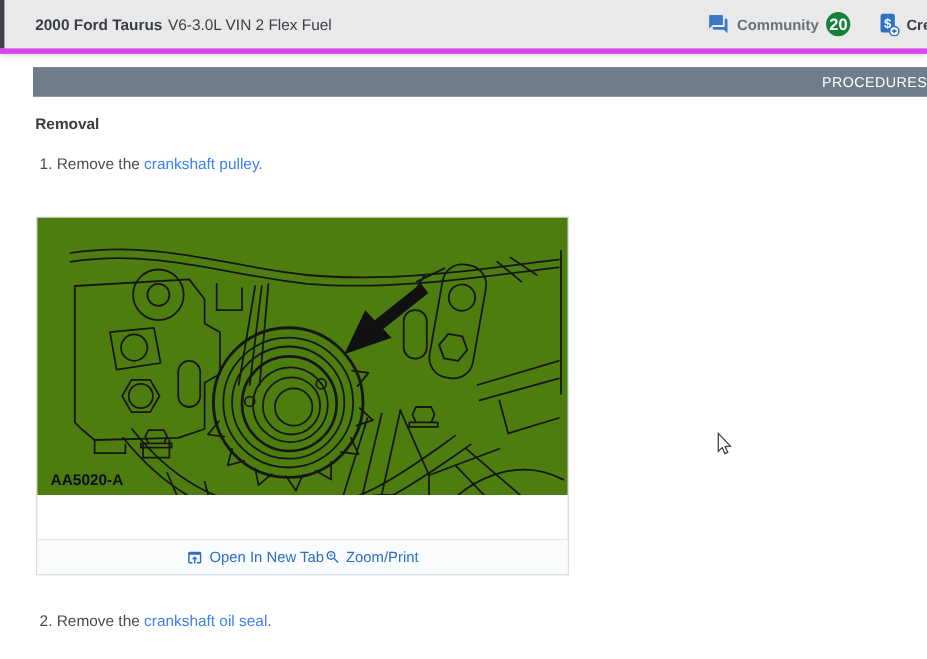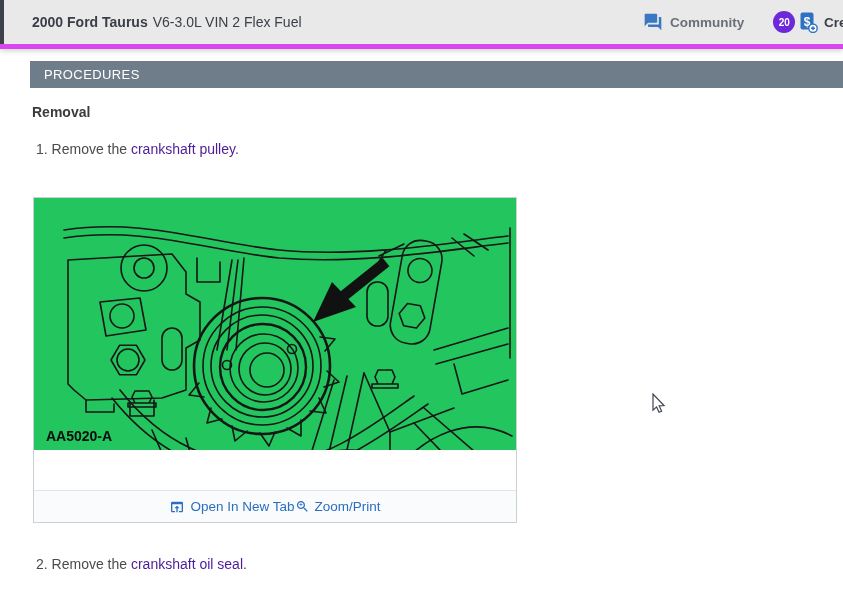--- a/index.html
+++ b/index.html
@@ -8,41 +8,41 @@
 
   
   .topbar{position:absolute;left:0;top:0;width:843px;height:44px;background:#e9e9e9;
           border-bottom:5px solid #d946ef;box-shadow:0 2px 5px rgba(0,0,0,.18);}
   .topbar .edge{position:absolute;left:0;top:0;width:4px;height:44px;background:#3d414b;}
   .vehicle-title{position:absolute;left:32px;top:0;height:44px;display:flex;align-items:center;
                  font-size:14px;color:#3a3f47;}
   .vehicle-title b{font-weight:bold;margin-right:5px;}
   .community{position:absolute;left:643px;top:0;height:44px;display:flex;align-items:center;gap:7px;cursor:pointer;}
   .community .label{font-size:13.5px;font-weight:bold;color:#6a7077;}
-  .badge{width:22px;height:22px;border-radius:50%;background:#6d28d9;color:#fff;font-size:10px;
-         font-weight:bold;display:flex;align-items:center;justify-content:center;margin-left:22px;}
+  .badge{width:22px;height:22px;border-radius:50%;background:#15803d;color:#fff;font-size:15px;
+         font-weight:bold;display:flex;align-items:center;justify-content:center;}
   .credits{position:absolute;left:797px;top:0;height:44px;display:flex;align-items:center;gap:5px;cursor:pointer;}
   .credits .label{font-size:13.5px;font-weight:bold;color:#3a3f47;white-space:nowrap;}
 
   
   .section-bar{position:absolute;left:30px;top:61px;width:813px;height:27px;background:#6f7d8b;
                color:#fff;font-size:13px;letter-spacing:.4px;display:flex;align-items:center;
-               padding-left:14px;box-sizing:border-box;cursor:pointer;}
+               padding-left:14px;box-sizing:border-box;cursor:pointer;justify-content:flex-end;}
 
   
   .removal-heading{position:absolute;left:32px;top:104px;font-size:14px;font-weight:bold;color:#3b3b3b;}
   .step{position:absolute;left:36px;font-size:14px;color:#4b4b4b;}
   .step-1{top:141px;}
   .step-2{top:556px;}
-  .step a{color:#4c1d95;text-decoration:none;cursor:pointer;}
+  .step a{color:#3b82f6;text-decoration:none;cursor:pointer;}
 
   
   .figure-card{position:absolute;left:33px;top:197px;width:484px;height:326px;box-sizing:border-box;
                border:1px solid #cbd0d4;background:#fff;display:flex;flex-direction:column;}
-  .figure-area{position:relative;width:100%;height:289px;background:#22c55e;overflow:hidden;}
+  .figure-area{position:relative;width:100%;height:289px;background:#4d7c0f;overflow:hidden;}
   .figure-label{position:absolute;left:12px;bottom:6px;font-size:14px;font-weight:bold;color:#0c0c0c;}
   .figure-footer{height:35px;background:#fafbfc;border-top:1px solid #e2e5e8;display:flex;
                  align-items:center;justify-content:center;padding:0 12px;margin-top:40px;}
   .foot-link{display:flex;align-items:center;gap:5px;color:#2a6fc0;font-size:13.5px;cursor:pointer;}
 
   .cursor{position:absolute;left:651px;top:393px;}
 </style>
 </head>
 <body>
 

